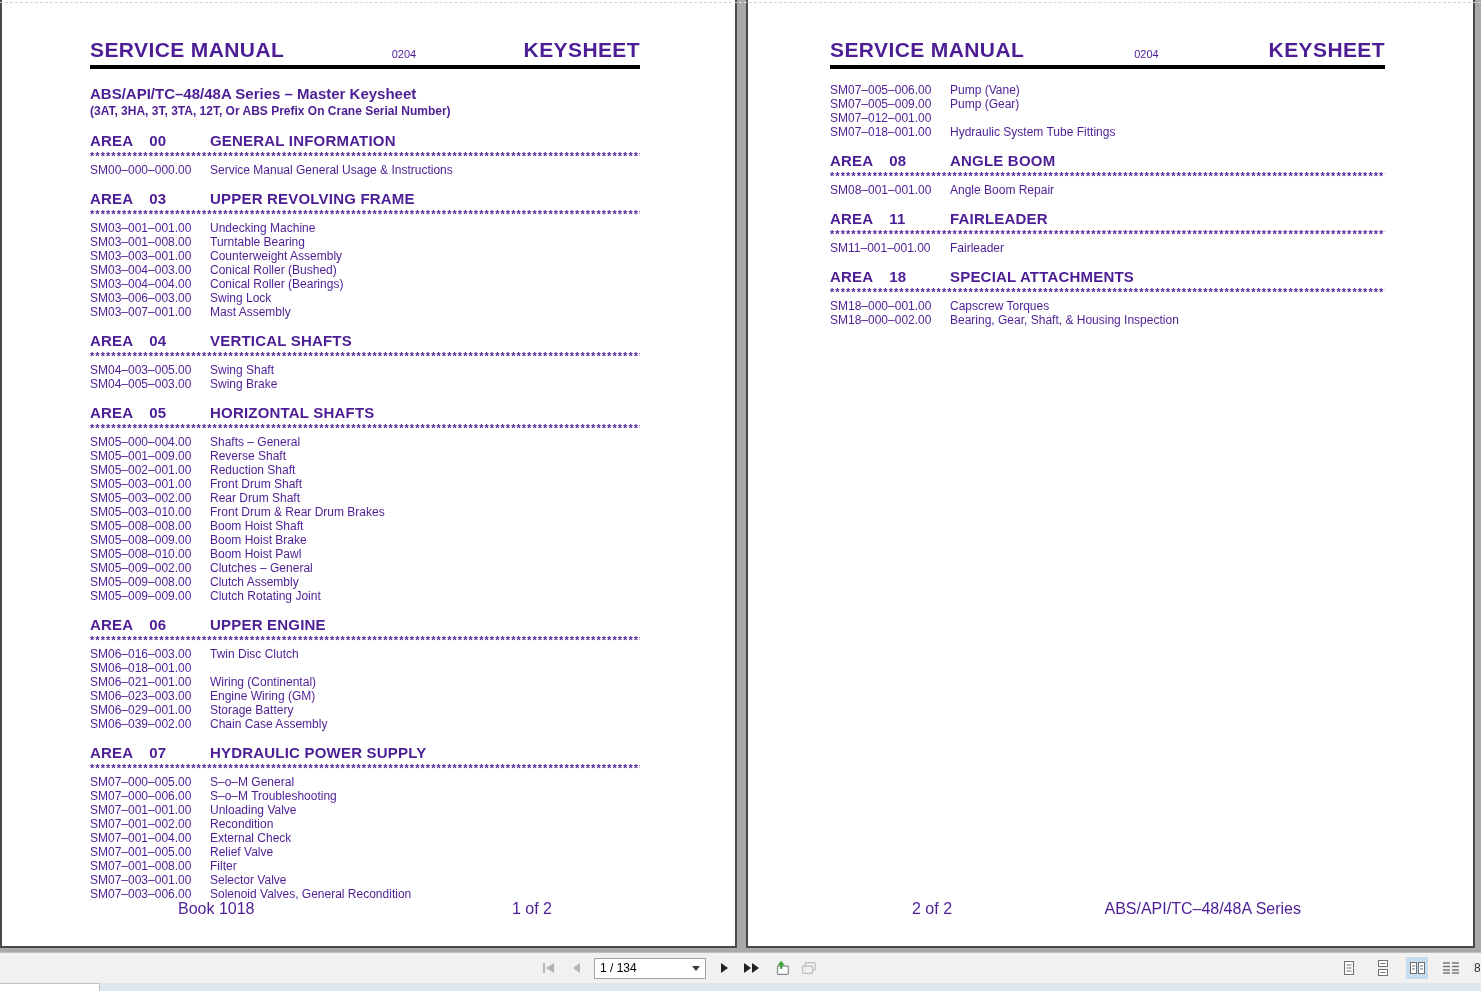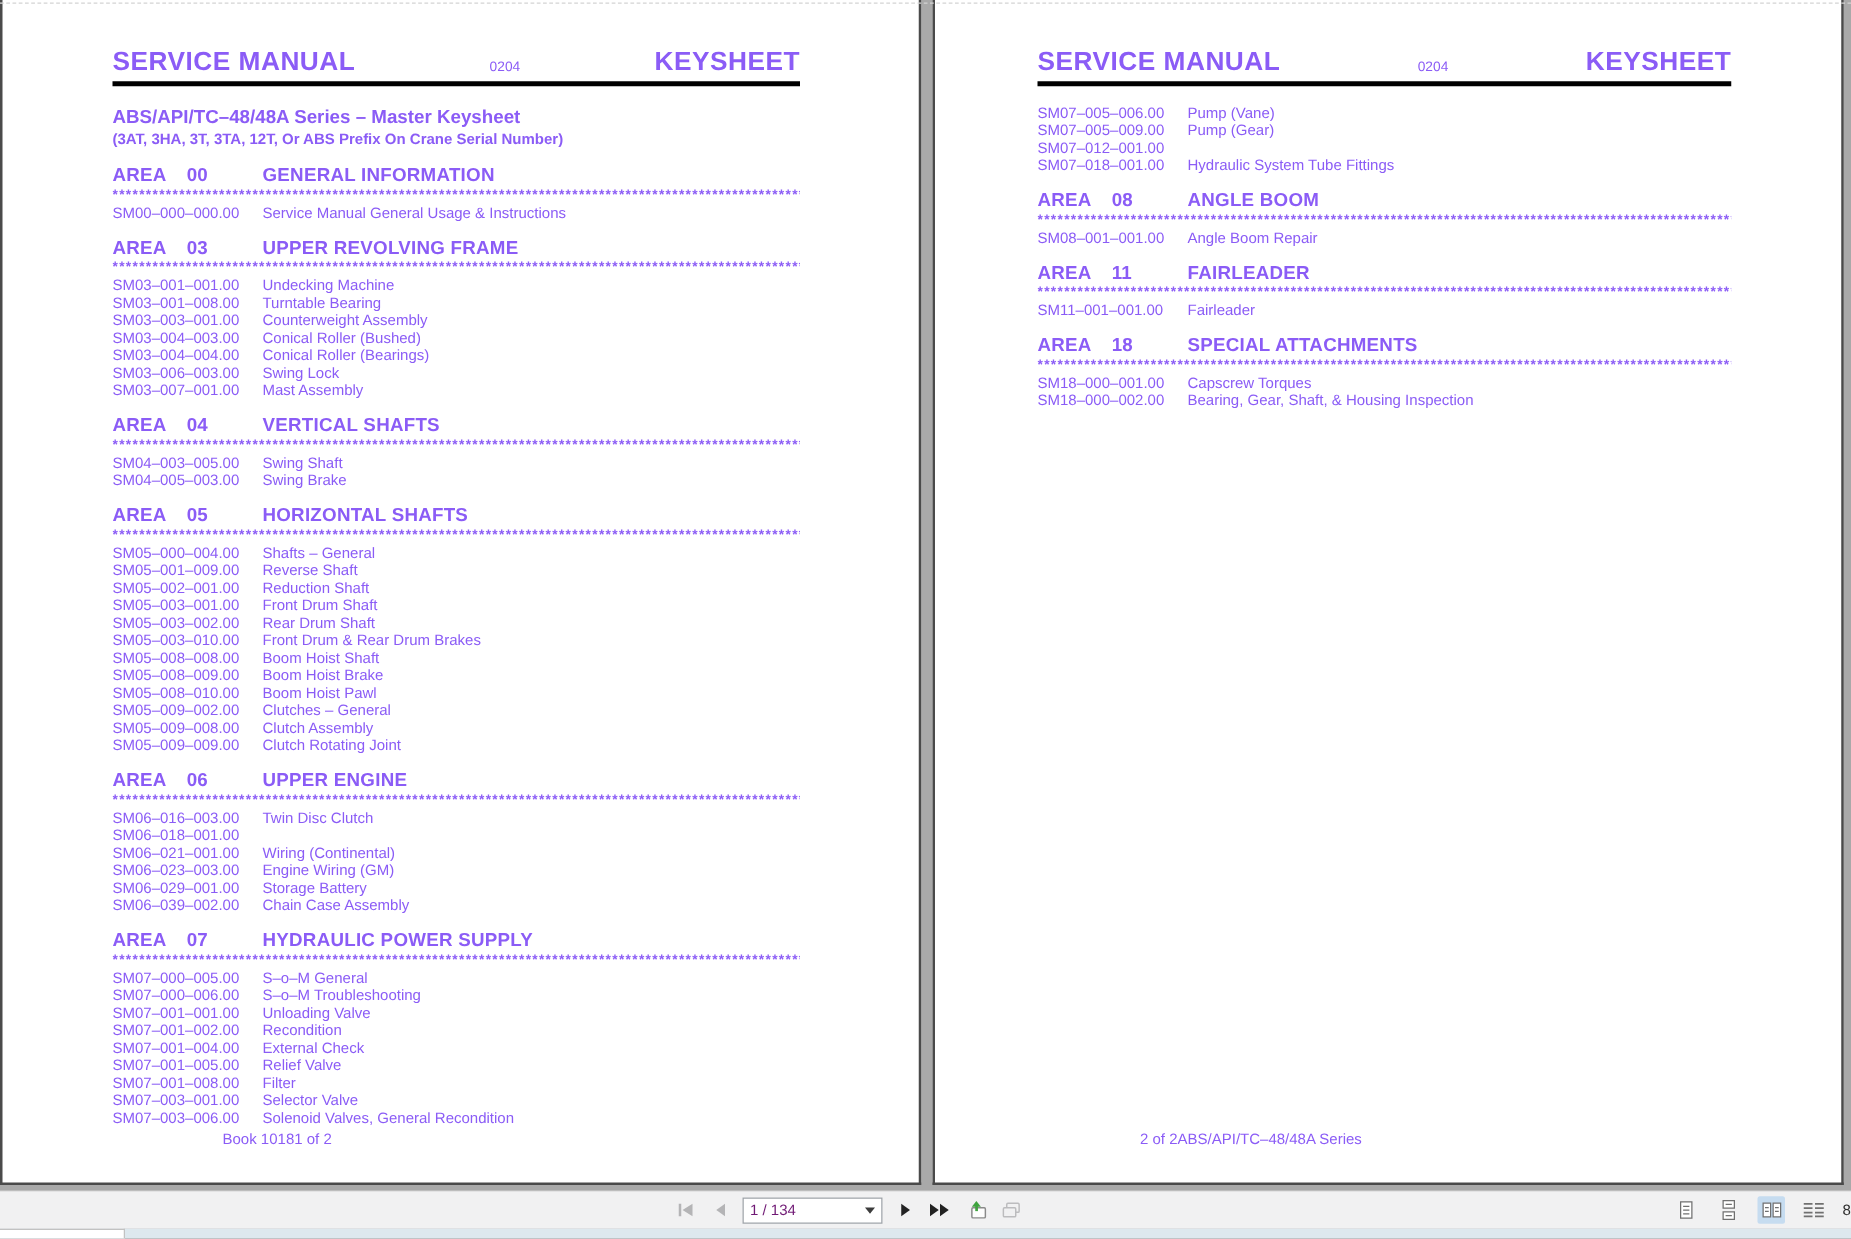--- a/index.html
+++ b/index.html
@@ -2,21 +2,21 @@
 <html><head>
 <meta charset="utf-8">
 <style>
   html,body{margin:0;padding:0;background:#a9a9a9;}
   #screen{position:relative;width:1481px;height:991px;background:#a9a9a9;overflow:hidden;
           font-family:"Liberation Sans", sans-serif;}
   .dashed-top{position:absolute;top:2px;left:0;width:100%;border-top:1px dashed #d4d4d4;z-index:6;}
 
   
   .page{position:absolute;top:0;background:#ffffff;border:2px solid #4a4a4a;border-top:none;
-        box-sizing:border-box;color:#8b5cf6;}
+        box-sizing:border-box;color:#4c1d95;}
   .page[data-page="0"]{left:0;width:737px;height:948px;}
   .page[data-page="1"]{left:746px;width:729px;height:948px;}
   .page-inner{position:absolute;top:0;bottom:0;}
   .page[data-page="0"] .page-inner{left:88px;right:95px;}
   .page[data-page="1"] .page-inner{left:82px;right:88px;}
 
   .manual-header{display:flex;align-items:flex-end;margin-top:38px;}
   .hdr-big{font-size:21px;font-weight:bold;letter-spacing:.4px;white-space:nowrap;}
   .hdr-center{flex:1;text-align:center;font-size:11px;padding-bottom:2px;}
   .header-rule{height:4px;background:#000;margin-top:3px;}
@@ -27,33 +27,33 @@
   .doc-body{margin-top:14px;}
   .area-header{display:flex;margin-top:13px;font-size:15px;font-weight:bold;letter-spacing:.2px;}
   .area-left{flex:0 0 120px;display:flex;}
   .area-word{margin-right:16px;}
   .stars{height:9px;line-height:12px;overflow:hidden;white-space:nowrap;font-size:11px;
          font-weight:bold;letter-spacing:1.05px;margin-top:1px;margin-bottom:4px;}
   .row{display:flex;font-size:12px;line-height:14px;}
   .code{flex:0 0 120px;white-space:nowrap;}
   .desc{flex:1;white-space:nowrap;}
 
-  .page-footer{position:absolute;bottom:28px;display:flex;
-               font-size:12px;}
+  .page-footer{position:absolute;bottom:28px;display:flex;justify-content:space-between;
+               font-size:16px;}
   .page[data-page="0"] .page-footer{left:88px;right:88px;}
   .page[data-page="1"] .page-footer{left:82px;right:84px;}
 
   
   #toolbar{position:absolute;top:952px;left:0;width:100%;height:31px;background:#f1f1f2;
            border-top:1px solid #bdbdbd;box-sizing:border-box;}
   .nav-group{position:absolute;left:540px;top:0;height:100%;display:flex;align-items:center;gap:9px;}
   .tb-btn{display:flex;align-items:center;justify-content:center;width:18px;height:20px;}
   .page-box{width:112px;height:21px;background:#fff;border:1px solid #9da2a8;box-sizing:border-box;
             display:flex;align-items:center;}
-  .page-box .pval{flex:1;font-size:12px;padding-left:5px;color:#701a75;}
+  .page-box .pval{flex:1;font-size:12px;padding-left:5px;color:#000000;}
   .caret{width:0;height:0;border-left:4px solid transparent;border-right:4px solid transparent;
          border-top:5px solid #3c3c3c;margin-right:5px;}
   .view-group{position:absolute;left:1338px;top:0;height:100%;display:flex;align-items:center;gap:12px;}
   .vbtn{width:22px;height:22px;display:flex;align-items:center;justify-content:center;border-radius:2px;}
   .vbtn.selected{background:#c6dcf0;}
   .zoom-label{font-size:12px;color:#2e2e2e;white-space:nowrap;}
 
   
   #bottom-strip{position:absolute;top:983px;left:0;width:100%;height:8px;background:#dde8ee;}
   #bottom-white{position:absolute;left:0;top:0;width:100px;height:8px;background:#ffffff;

